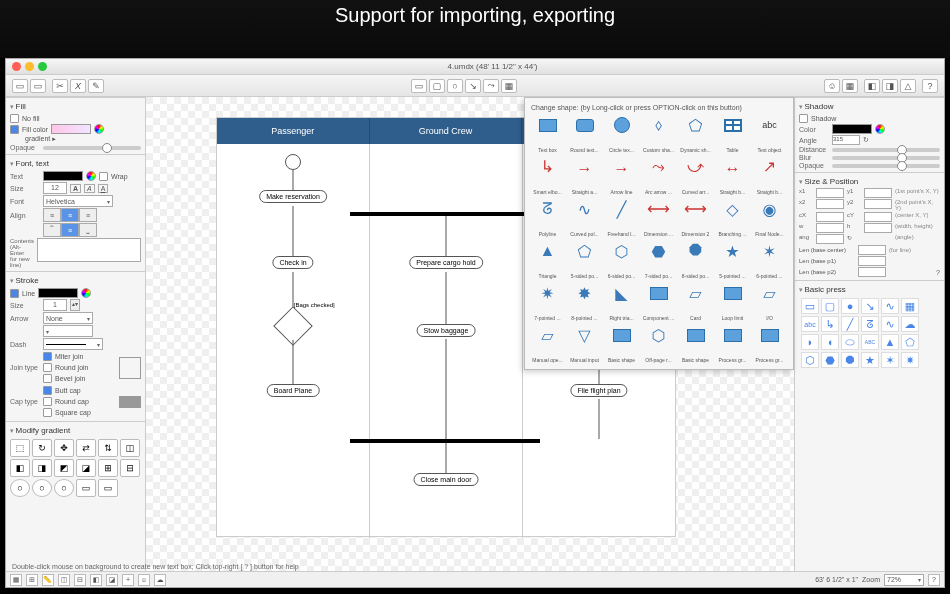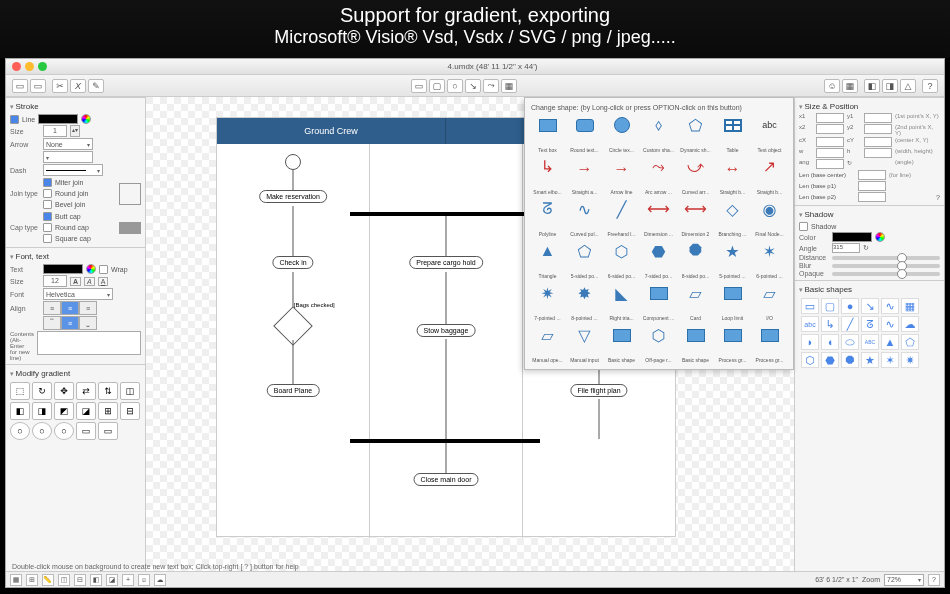--- a/index.html
+++ b/index.html
@@ -74,22 +74,21 @@
 .shtbl{width:18px;height:13px;border:1px solid #2b6fab;background:#fff;display:grid;grid-template-columns:1fr 1fr;grid-template-rows:1fr 1fr;}
 .shtbl div{border:0.5px solid #2b6fab;}
 .statusbar { height:16px; border-top:1px solid #ccc; background:#f0f0f0; display:flex; align-items:center; font-size:7px; color:#555; padding:0 4px; gap:4px; }
 .statusbar .spacer { flex:1; }
 .sbicon { width:12px; height:12px; border:1px solid #bbb; background:#fff; display:inline-flex; align-items:center; justify-content:center; font-size:7px; }
 </style>
 </head>
 <body>
 
 <div class="banner">
-  <div>Support for gradient, exporting</div>
-  <div>Microsoft® Visio® Vsd, Vsdx / SVG / png / jpeg.....</div>
+  <div>Support for importing, exporting</div>
 </div>
 
 <div class="window">
   <div class="titlebar">
     <div class="traffic">
       <div class="tball rball"></div>
       <div class="tball yball"></div>
       <div class="tball gball"></div>
     </div>
     <div class="titletext">4.umdx (48' 11 1/2" x 44')</div>
@@ -124,83 +123,38 @@
       <div class="tbbtn">◧</div>
       <div class="tbbtn">◨</div>
       <div class="tbbtn">△</div>
     </div>
     <div class="tbbtn">?</div>
   </div>
 
   <div class="body">
     <div class="leftpanel">
       <div class="section">
-        <div class="sechead">Stroke</div>
+        <div class="sechead">Fill</div>
+        <div class="row">
+            <span class="cbox"></span>
+            <span>No fill</span>
+          </div>
         <div class="row">
             <span class="cbox on"></span>
-            <span>Line</span>
-            <div class="bswatch"></div>
+            <span>Fill color</span>
+            <div class="swatch"></div>
             <div class="cwheel"></div>
           </div>
         <div class="row">
-            <label>Size</label>
-            <div class="numbox">1</div>
-            <div style="width:10px;height:12px;border:1px solid #aaa;background:#eee;font-size:6px;text-align:center">▴▾</div>
-          </div>
-        <div class="row">
-            <label>Arrow</label>
-            <div class="selctl" style="width:50px">
-              <span>None</span>
-            </div>
-          </div>
-        <div class="row">
-            <label></label>
-            <div class="selctl" style="width:50px"></div>
-          </div>
-        <div class="row">
-            <label>Dash</label>
-            <div class="selctl" style="width:60px">
-              <span style="border-top:1px solid #000;width:40px"></span>
-            </div>
-          </div>
-        <div class="row">
-            <label>Join type</label>
-            <div style="display:flex;flex-direction:column;gap:0">
-          <div class="row">
-                <span class="cbox on"></span>
-                <span>Miter join</span>
-              </div>
-          <div class="row">
-                <span class="cbox"></span>
-                <span>Round join</span>
-              </div>
-          <div class="row">
-                <span class="cbox"></span>
-                <span>Bevel join</span>
-              </div>
-        </div>
-            <div style="width:22px;height:22px;border:1px solid #999;margin-left:auto"></div>
-          </div>
-        <div class="row">
-            <label>Cap type</label>
-            <div style="display:flex;flex-direction:column">
-          <div class="row">
-                <span class="cbox on"></span>
-                <span>Butt cap</span>
-              </div>
-          <div class="row">
-                <span class="cbox"></span>
-                <span>Round cap</span>
-              </div>
-          <div class="row">
-                <span class="cbox"></span>
-                <span>Square cap</span>
-              </div>
-        </div>
-            <div style="width:22px;height:12px;background:#999;margin-left:auto"></div>
+            <span style="width:12px"></span>
+            <span>gradient ▸</span>
+          </div>
+        <div class="row">
+            <label>Opaque</label>
+            <div class="slider"></div>
           </div>
       </div>
       <div class="section">
         <div class="sechead">Font, text</div>
         <div class="row">
             <label>Text</label>
             <div class="bswatch"></div>
             <div class="cwheel"></div>
             <span class="cbox"></span>
             <span>Wrap</span>
@@ -233,20 +187,86 @@
           <div class="albtn sel">≡</div>
           <div class="albtn">⎵</div>
         </div>
           </div>
         <div class="row" style="align-items:flex-start">
             <label style="white-space:pre-line;font-size:6px">Contents
 (Alt-Enter
 for new
 line)</label>
             <div class="textbox"></div>
+          </div>
+      </div>
+      <div class="section">
+        <div class="sechead">Stroke</div>
+        <div class="row">
+            <span class="cbox on"></span>
+            <span>Line</span>
+            <div class="bswatch"></div>
+            <div class="cwheel"></div>
+          </div>
+        <div class="row">
+            <label>Size</label>
+            <div class="numbox">1</div>
+            <div style="width:10px;height:12px;border:1px solid #aaa;background:#eee;font-size:6px;text-align:center">▴▾</div>
+          </div>
+        <div class="row">
+            <label>Arrow</label>
+            <div class="selctl" style="width:50px">
+              <span>None</span>
+            </div>
+          </div>
+        <div class="row">
+            <label></label>
+            <div class="selctl" style="width:50px"></div>
+          </div>
+        <div class="row">
+            <label>Dash</label>
+            <div class="selctl" style="width:60px">
+              <span style="border-top:1px solid #000;width:40px"></span>
+            </div>
+          </div>
+        <div class="row">
+            <label>Join type</label>
+            <div style="display:flex;flex-direction:column;gap:0">
+          <div class="row">
+                <span class="cbox on"></span>
+                <span>Miter join</span>
+              </div>
+          <div class="row">
+                <span class="cbox"></span>
+                <span>Round join</span>
+              </div>
+          <div class="row">
+                <span class="cbox"></span>
+                <span>Bevel join</span>
+              </div>
+        </div>
+            <div style="width:22px;height:22px;border:1px solid #999;margin-left:auto"></div>
+          </div>
+        <div class="row">
+            <label>Cap type</label>
+            <div style="display:flex;flex-direction:column">
+          <div class="row">
+                <span class="cbox on"></span>
+                <span>Butt cap</span>
+              </div>
+          <div class="row">
+                <span class="cbox"></span>
+                <span>Round cap</span>
+              </div>
+          <div class="row">
+                <span class="cbox"></span>
+                <span>Square cap</span>
+              </div>
+        </div>
+            <div style="width:22px;height:12px;background:#999;margin-left:auto"></div>
           </div>
       </div>
       <div class="section">
         <div class="sechead">Modify gradient</div>
         <div class="modgrid">
           <div class="modbtn">⬚</div>
           <div class="modbtn">↻</div>
           <div class="modbtn">✥</div>
           <div class="modbtn">⇄</div>
           <div class="modbtn">⇅</div>
@@ -263,20 +283,21 @@
           <div class="modbtn">▭</div>
           <div class="modbtn">▭</div>
         </div>
       </div>
     </div>
 
     <div class="canvasarea">
       <div class="canvas"></div>
       <div class="flowchart">
         <div class="swimhead">
+          <div class="swimcell">Passenger</div>
           <div class="swimcell">Ground Crew</div>
           <div class="swimcell">Aircraft</div>
         </div>
         <div class="swimbody">
           <div class="lane">
             <div class="startcircle" style="top:10px"></div>
             <div class="vline" style="top:26px;height:20px"></div>
             <div class="node" style="top:46px">Make reservation</div>
             <div class="vline" style="top:62px;height:50px"></div>
             <div class="node" style="top:112px">Check in</div>
@@ -566,20 +587,49 @@
                 <div class="shbox"></div>
               </div>
               <div class="lbl">Process gr...</div>
             </div>
           </div>
       </div>
     </div>
 
     <div class="rightpanel">
       <div class="section">
+        <div class="sechead">Shadow</div>
+        <div class="row">
+            <span class="cbox"></span>
+            <span>Shadow</span>
+          </div>
+        <div class="row">
+            <label>Color</label>
+            <div class="bswatch"></div>
+            <div class="cwheel"></div>
+          </div>
+        <div class="row">
+            <label>Angle</label>
+            <div class="szin">315</div>
+            <span>↻</span>
+          </div>
+        <div class="row">
+            <label>Distance</label>
+            <div class="slider"></div>
+          </div>
+        <div class="row">
+            <label>Blur</label>
+            <div class="slider"></div>
+          </div>
+        <div class="row">
+            <label>Opaque</label>
+            <div class="slider"></div>
+          </div>
+      </div>
+      <div class="section">
         <div class="sechead">Size &amp; Position</div>
         <div class="szgrid">
           <span>x1</span>
             <div class="szin"></div>
             <span>y1</span>
             <div class="szin"></div>
             <span class="szlab">(1st point's X, Y)</span>
           <span>x2</span>
             <div class="szin"></div>
             <span>y2</span>
@@ -609,51 +659,22 @@
         <div class="row">
             <span style="font-size:6px;width:56px">Len (base p1)</span>
             <div class="szin"></div>
           </div>
         <div class="row">
             <span style="font-size:6px;width:56px">Len (base p2)</span>
             <div class="szin"></div>
             <span style="margin-left:auto">?</span>
           </div>
       </div>
-      <div class="section">
-        <div class="sechead">Shadow</div>
-        <div class="row">
-            <span class="cbox"></span>
-            <span>Shadow</span>
-          </div>
-        <div class="row">
-            <label>Color</label>
-            <div class="bswatch"></div>
-            <div class="cwheel"></div>
-          </div>
-        <div class="row">
-            <label>Angle</label>
-            <div class="szin">315</div>
-            <span>↻</span>
-          </div>
-        <div class="row">
-            <label>Distance</label>
-            <div class="slider"></div>
-          </div>
-        <div class="row">
-            <label>Blur</label>
-            <div class="slider"></div>
-          </div>
-        <div class="row">
-            <label>Opaque</label>
-            <div class="slider"></div>
-          </div>
-      </div>
       <div class="section" style="flex:1;overflow:hidden">
-        <div class="sechead">Basic shapes</div>
+        <div class="sechead">Basic press</div>
         <div class="basicshapes">
           <div class="bsicon">▭</div>
           <div class="bsicon">▢</div>
           <div class="bsicon">●</div>
           <div class="bsicon">↘</div>
           <div class="bsicon">∿</div>
           <div class="bsicon">▦</div>
           <div class="bsicon" style="font-size:7px">abc</div>
           <div class="bsicon">↳</div>
           <div class="bsicon">╱</div>

